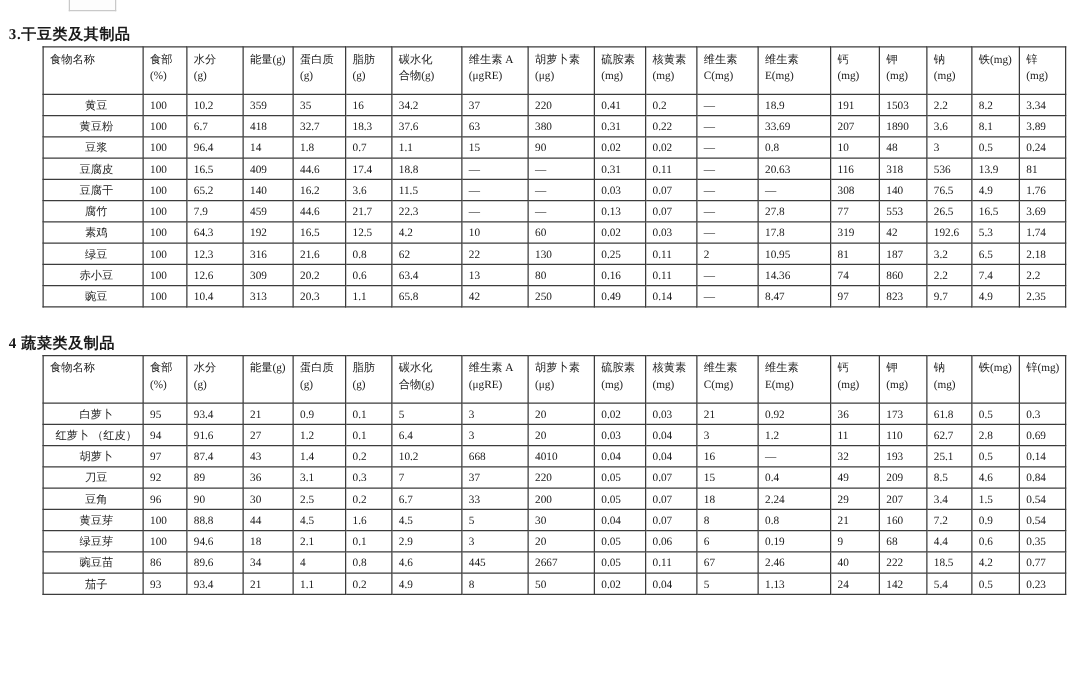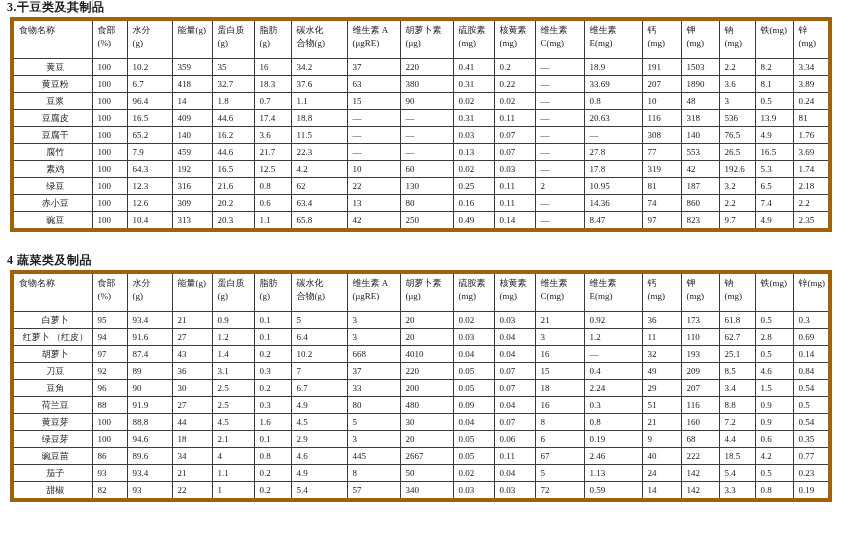--- a/index.html
+++ b/index.html
@@ -7,30 +7,30 @@
     width:864px;height:545px;overflow:hidden;
     background:#ffffff;
     font-family:"Liberation Serif","DejaVu Serif",serif;
     color:#1a1a1a;
     position:relative;
   }
   .artifact-box{
     position:absolute;left:55px;top:0;width:36px;height:8px;
     border:1px solid #c9c9c9;border-top:none;background:#fdfdfd;
   }
-  .page{position:absolute;left:6px;top:0;width:852px;}
+  .page{position:absolute;left:6px;top:20px;width:852px;}
   .section-title{
     font-weight:bold;font-size:12px;line-height:14px;
     margin:0 0 3px 1px;letter-spacing:0.5px;
   }
   .section-title.second{margin-top:21px;}
   table.nutrition{
     border-collapse:collapse;table-layout:fixed;
-    width:818px;margin-left:4px;
-    border:4px solid #a16207;
+    width:818px;margin-left:28px;
+    border:1px solid #a16207;
   }
   table.nutrition th, table.nutrition td{
     border:1px solid #3c3c3c;
     font-weight:normal;
     font-size:9px;
     overflow:hidden;white-space:nowrap;
     padding:0 1px 0 5px;
     text-align:left;
     vertical-align:middle;
   }
@@ -540,40 +540,20 @@
           <td>0.07</td>
           <td>18</td>
           <td>2.24</td>
           <td>29</td>
           <td>207</td>
           <td>3.4</td>
           <td>1.5</td>
           <td>0.54</td>
         </tr>
         <tr>
-          <td>荷兰豆</td>
-          <td>88</td>
-          <td>91.9</td>
-          <td>27</td>
-          <td>2.5</td>
-          <td>0.3</td>
-          <td>4.9</td>
-          <td>80</td>
-          <td>480</td>
-          <td>0.09</td>
-          <td>0.04</td>
-          <td>16</td>
-          <td>0.3</td>
-          <td>51</td>
-          <td>116</td>
-          <td>8.8</td>
-          <td>0.9</td>
-          <td>0.5</td>
-        </tr>
-        <tr>
           <td>黄豆芽</td>
           <td>100</td>
           <td>88.8</td>
           <td>44</td>
           <td>4.5</td>
           <td>1.6</td>
           <td>4.5</td>
           <td>5</td>
           <td>30</td>
           <td>0.04</td>
@@ -639,36 +619,16 @@
           <td>0.02</td>
           <td>0.04</td>
           <td>5</td>
           <td>1.13</td>
           <td>24</td>
           <td>142</td>
           <td>5.4</td>
           <td>0.5</td>
           <td>0.23</td>
         </tr>
-        <tr>
-          <td>甜椒</td>
-          <td>82</td>
-          <td>93</td>
-          <td>22</td>
-          <td>1</td>
-          <td>0.2</td>
-          <td>5.4</td>
-          <td>57</td>
-          <td>340</td>
-          <td>0.03</td>
-          <td>0.03</td>
-          <td>72</td>
-          <td>0.59</td>
-          <td>14</td>
-          <td>142</td>
-          <td>3.3</td>
-          <td>0.8</td>
-          <td>0.19</td>
-        </tr>
       </tbody>
   </table>
 
 </div>
 
 </body></html>

